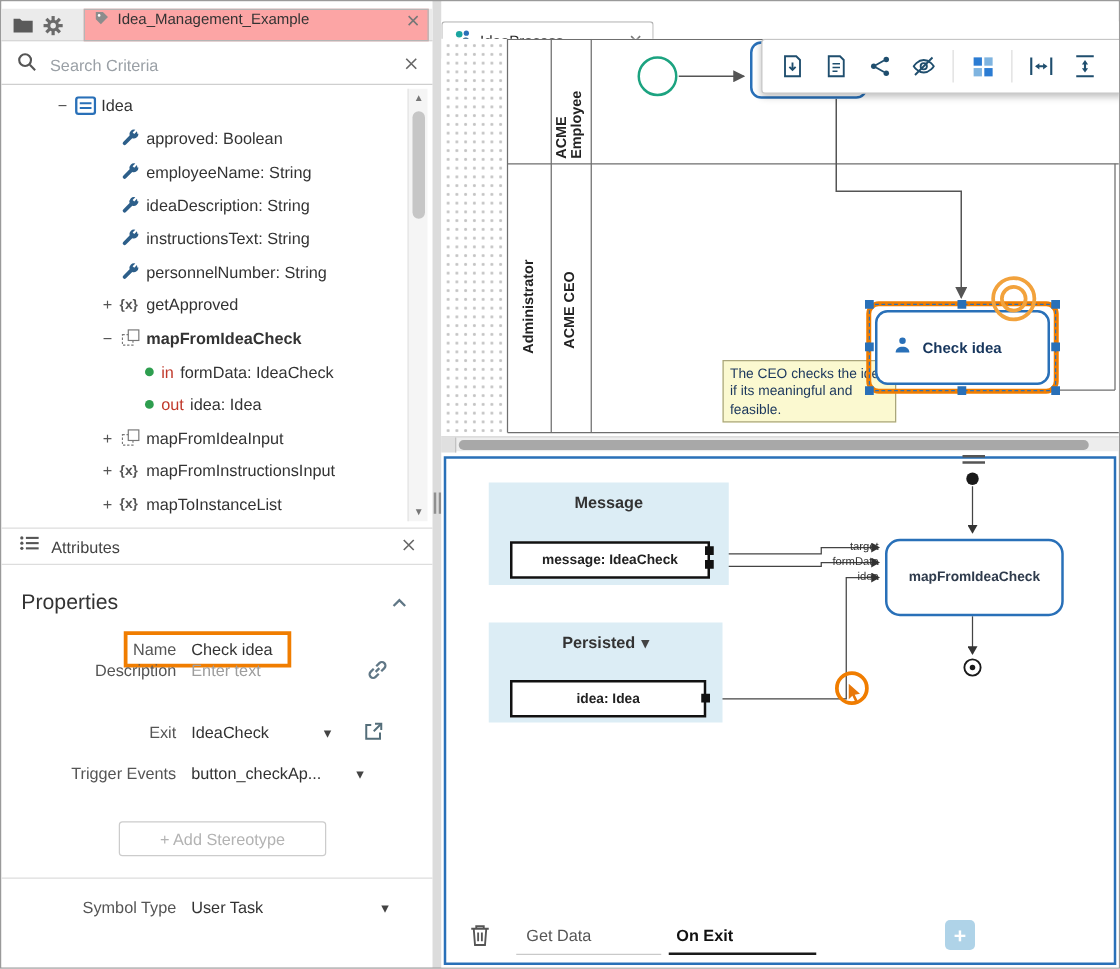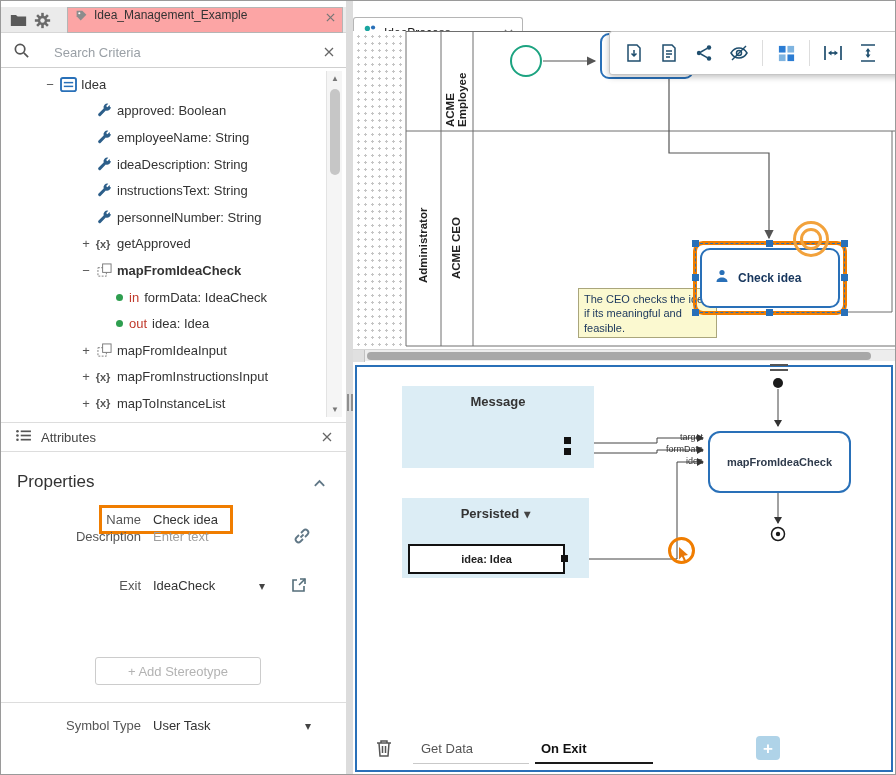--- a/index.html
+++ b/index.html
@@ -7,21 +7,21 @@
   body { font-family:"Liberation Sans", sans-serif; background:#fff; }
   .app { position:relative; width:896px; height:775px; background:#dcdcdc; border:1px solid #9a9a9a; overflow:hidden; }
 
   
   .left-panel { position:absolute; left:0; top:0; width:345px; height:773px; background:#fff; }
   .lp-toolbar { position:absolute; left:0; top:6px; width:345px; height:26px; background:#ebebeb; border-bottom:1px solid #d7d7d7; }
   .lp-tab { position:absolute; left:66px; top:0; width:276px; height:26px; background:#fca5a5; border:1px solid #b5b5b5; display:flex; align-items:flex-start; padding:0 7px; gap:6px; }
   .lp-tab-label { font-size:12px; color:#333; flex:1; white-space:nowrap; overflow:hidden; }
   .tool-ic { position:absolute; top:4px; width:18px; height:18px; display:flex; align-items:center; justify-content:center; }
 
-  .search-bar { position:absolute; left:0; top:36px; width:345px; height:31px; border-bottom:1px solid #cfcfcf; display:flex; align-items:center; padding:0 12px; gap:24px; }
+  .search-bar { position:absolute; left:0; top:36px; width:345px; height:31px; border-bottom:1px solid #cfcfcf; display:flex; align-items:center; padding:0 12px; gap:10px; }
   .search-input { border:none; outline:none; flex:1; font-size:13px; color:#333; font-family:"Liberation Sans",sans-serif; }
   .search-input::placeholder { color:#9aa0a6; }
 
   .tree { position:absolute; left:0; top:70px; width:324px; height:346px; overflow:hidden; }
   .tree-row { height:26.6px; display:flex; align-items:center; font-size:13px; color:#333; white-space:nowrap; }
   .expander { width:14px; color:#555; font-size:13px; text-align:center; flex:none; }
   .tree-ic { width:18px; height:16px; margin:0 4px 0 2px; flex:none; display:flex; align-items:center; justify-content:center; }
   .fx { font-size:11px; color:#555; font-weight:bold; width:20px; text-align:center; margin-right:4px; flex:none; }
   .bullet { width:7px; height:7px; border-radius:50%; background:#2E9E4F; margin:0 6px 0 0; flex:none; }
   .pfx { color:#C0392B; margin-right:5px; }
@@ -71,21 +71,21 @@
   .ft-ic { width:24px; height:24px; display:flex; align-items:center; justify-content:center; flex:none; }
   .ft-sep { width:1px; height:26px; background:#ddd; flex:none; }
 
   .h-scroll { position:absolute; left:0; top:348px; width:544px; height:12px; background:#ededed; border-top:1px solid #d6d6d6; }
   .h-corner { position:absolute; left:0; top:0; width:12px; height:12px; background:#e0e0e0; border-right:1px solid #c2c2c2; }
   .h-thumb { position:absolute; left:14px; top:2px; width:504px; height:8px; background:#a8a8a8; border-radius:4px; }
 
   
   .map-panel { position:absolute; left:2px; top:364px; width:538px; height:407px; border:2px solid #2970B8; background:#fff; }
   .map-handle { position:absolute; left:413px; top:-3px; width:18px; height:7px; border-top:2px solid #555; border-bottom:2px solid #555; }
-  .grp { position:absolute; background:#DCEDF5;margin-left:11px; }
+  .grp { position:absolute; background:#DCEDF5; }
   .grp-title { position:absolute; left:0; top:8px; width:100%; text-align:center; font-size:13px; font-weight:bold; color:#333; }
   .grp-item { position:absolute; background:#fff; border:2px solid #111; display:flex; align-items:center; justify-content:center; font-size:11px; font-weight:bold; color:#222; }
   .port { position:absolute; width:7px; height:7px; background:#111; }
   .map-node { position:absolute; left:351px; top:64px; width:143px; height:62px; background:#fff; border:2px solid #2970B8; border-radius:12px; display:flex; align-items:center; justify-content:center; font-size:11px; font-weight:bold; color:#2F3B4C; }
   .port-label { position:absolute; width:52px; text-align:right; font-size:9px; color:#333; }
   .ring { position:absolute; left:311px; top:170px; width:27px; height:27px; border:3px solid #F07D00; border-radius:50%; }
   .bt-tab { position:absolute; top:374px; font-size:13px; }
   .bt-line { position:absolute; height:1px; background:#c9c9c9; }
   .plus-btn { position:absolute; left:399px; top:369px; width:24px; height:24px; background:#AFD3E8; border-radius:4px; color:#fff; font-size:17px; font-weight:bold; display:flex; align-items:center; justify-content:center; line-height:1; }
 </style>
@@ -308,20 +308,25 @@
       <span class="caret" style="position:absolute; left:258px; top:6px"></span>
       <span style="position:absolute; left:290px; top:5px">
         <svg width="16" height="16" viewBox="0 0 16 16" fill="none" stroke="#546E7A" stroke-width="1.6">
             <path d="M6 3H2v11h11V9"></path>
             <path d="M9 2h5v5"></path>
             <path d="M14 2L8 8"></path>
           </svg>
       </span>
     </div>
 
+    <div class="prop-row" style="top:604px">
+      <span class="prop-label">Trigger Events</span>
+      <span class="prop-value">button_checkAp...</span>
+      <span class="caret" style="position:absolute; left:284px; top:6px"></span>
+    </div>
 
     <div class="add-stereo">+ Add Stereotype</div>
     <div class="divider"></div>
 
     <div class="prop-row" style="top:711px">
       <span class="prop-label">Symbol Type</span>
       <span class="prop-value">User Task</span>
       <span class="caret" style="position:absolute; left:304px; top:6px"></span>
     </div>
   </div>
@@ -494,20 +499,21 @@
           <path d="M212 192 L320 192 L320 95 L346 95" marker-end="url(#arrB)"></path>
         </g>
         <circle cx="421" cy="16" r="5" fill="#1a1a1a"></circle>
         <circle cx="421" cy="167" r="6.5" fill="#fff" stroke="#1a1a1a" stroke-width="1.5"></circle>
         <circle cx="421" cy="167" r="2.2" fill="#1a1a1a"></circle>
       </svg>
 
       <div class="grp" style="left:34px; top:19px; width:192px; height:82px">
         <div class="grp-title">Message</div>
       </div>
+      <div class="grp-item" style="left:51px; top:66px; width:160px; height:30px">message: IdeaCheck</div>
       <div class="port" style="left:207px; top:70px"></div>
       <div class="port" style="left:207px; top:81px"></div>
 
       <div class="grp" style="left:34px; top:131px; width:187px; height:80px">
         <div class="grp-title"><span>Persisted</span><span class="caret" style="margin-left:5px"></span></div>
       </div>
       <div class="grp-item" style="left:51px; top:177px; width:157px; height:30px">idea: Idea</div>
       <div class="port" style="left:204px; top:188px"></div>
 
       <div class="map-node">mapFromIdeaCheck</div>

